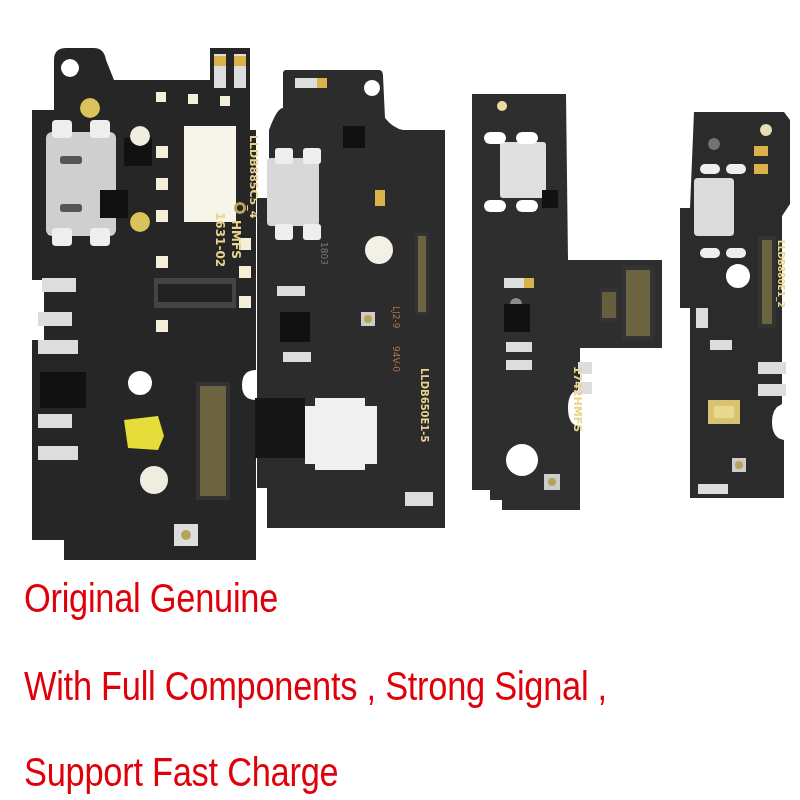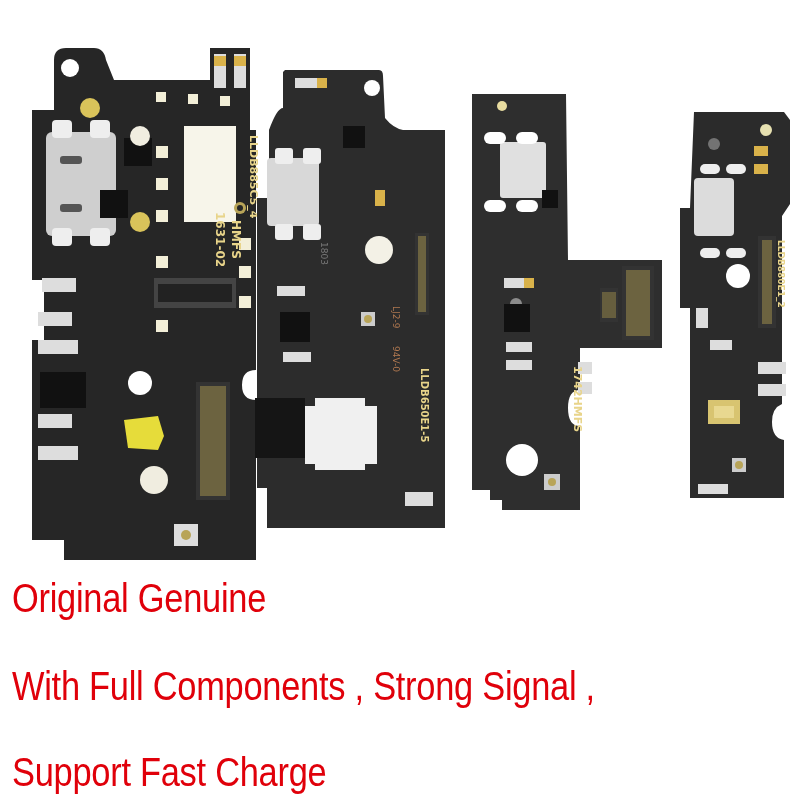--- a/index.html
+++ b/index.html
@@ -5,21 +5,21 @@
   * { box-sizing: border-box; margin: 0; padding: 0; }
   html, body { width: 800px; height: 800px; background: #ffffff; overflow: hidden; }
   body { position: relative; font-family: "Liberation Sans", sans-serif; }
 
   .photo { position: absolute; left: 0; top: 0; width: 800px; height: 570px; }
   .board { position: absolute; }
   .board svg { display: block; }
 
   .label-text { font-family: "DejaVu Sans", sans-serif; font-weight: bold; fill: #e8d48a; }
 
-  .captions { position: absolute; left: 0; top: 570px; width: 764px; height: 230px; }
+  .captions { position: absolute; left: 12px; top: 570px; width: 764px; height: 230px; }
   .caption {
     position: absolute; left: 12px;
     color: #e0000a;
     font-family: "Liberation Sans", sans-serif;
     font-size: 40px; line-height: 1;
     transform: scaleX(0.86); transform-origin: left top;
     white-space: nowrap; letter-spacing: -0.3px;
   }
   .cap1 { top: 8px; }
   .cap2 { top: 96px; }

